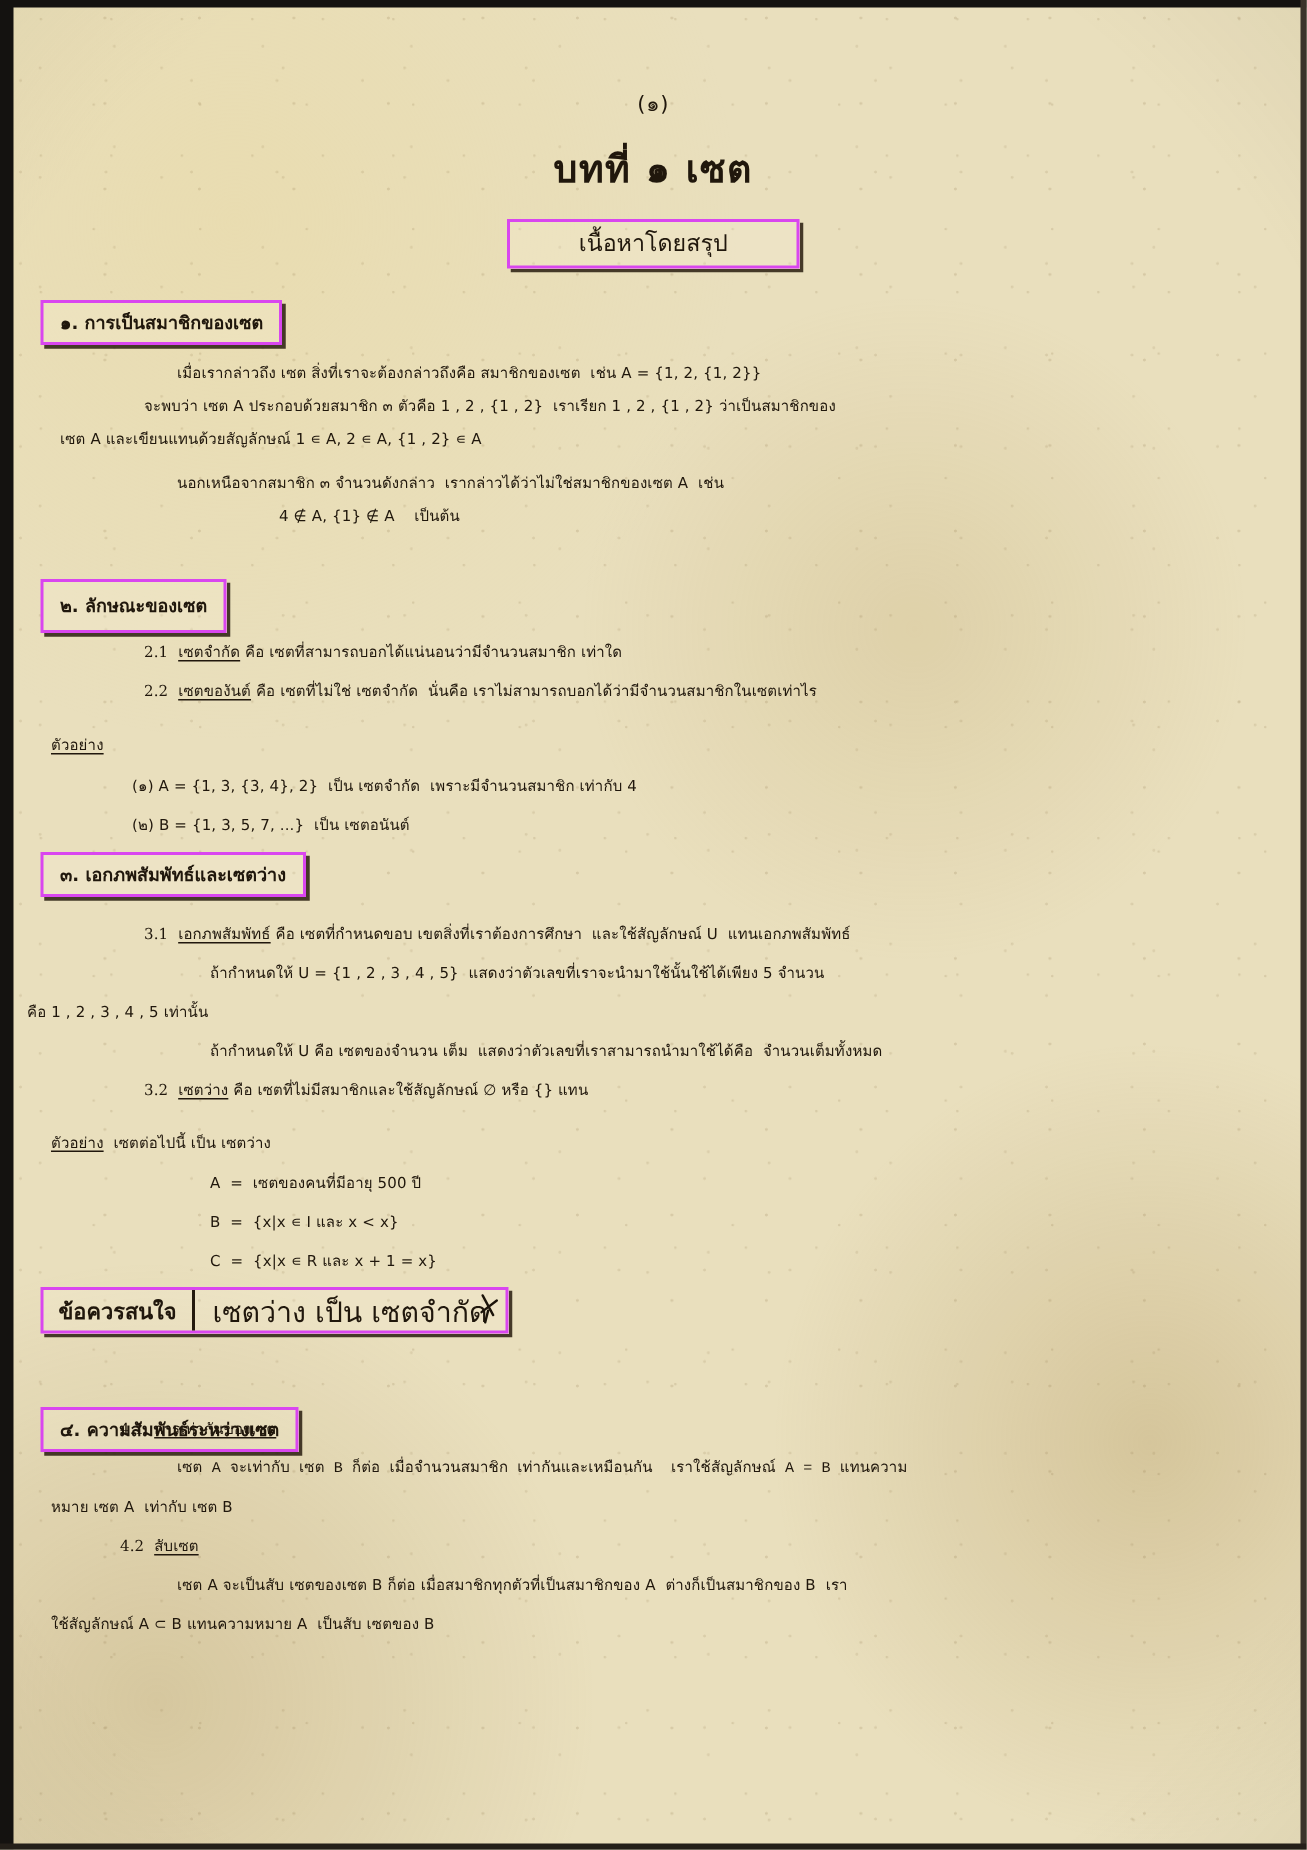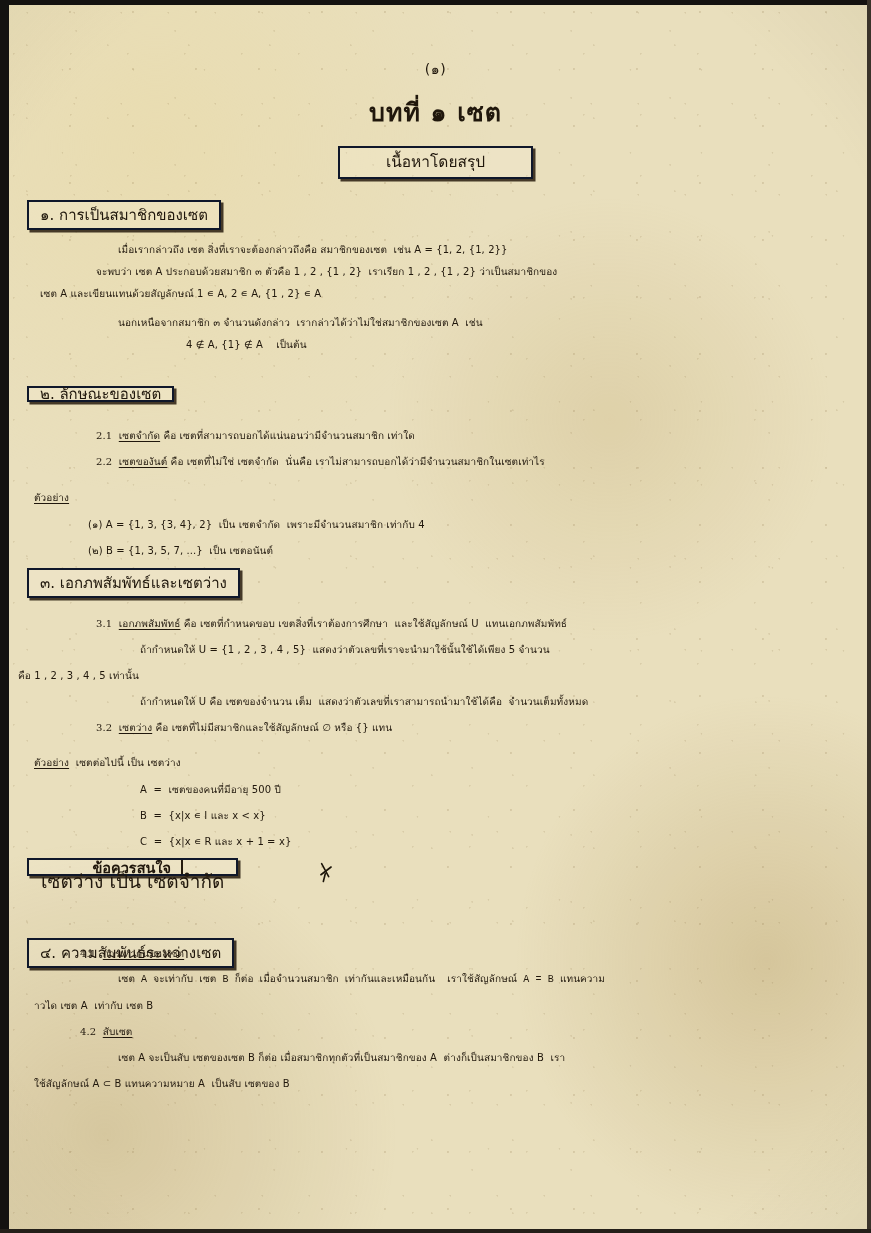--- a/index.html
+++ b/index.html
@@ -71,49 +71,48 @@
     left: 0; right: 0;
     top: 92px;
     text-align: center;
     font-size: 25px;
     font-weight: bold;
     letter-spacing: 1px;
   }
   
   .box {
     position: absolute;
-    border: 2px solid #0f172a;
+    border: 2px solid #d946ef;
     background: rgba(255,252,235,0.18);
     box-shadow: 2.5px 2.5px 0 0 rgba(40,28,14,0.85);
     display: flex;
     align-items: center;
     box-sizing: border-box;
   }
   .box .box-label {
     padding: 0 11px;
-    font-size: 15px;
-    font-weight: normal;
+    font-size: 12px;
+    font-weight: bold;
     white-space: nowrap;
     line-height: 1;
   }
   #summary-box {
     left: 338px; top: 146px; height: 33px;
     justify-content: center; min-width: 195px;
   }
   #summary-box .box-label { font-size: 15.5px; font-weight: normal; }
 
   #sec1-box { left: 27px; top: 200px; height: 30px; }
-  #sec2-box { left: 27px; top: 386px; height: 16px; }
+  #sec2-box { left: 27px; top: 386px; height: 36px; }
   #sec3-box { left: 27px; top: 568px; height: 30px; }
   #sec4-box { left: 27px; top: 904px; height: 30px; margin-top: 34px; }
 
   #note-box {
-    left: 27px; top: 858px; height: 18px;
+    left: 27px; top: 858px; height: 31px;
     padding: 0;
-    flex-direction: column;
   }
   #note-box .note-cell-a {
     padding: 0 10px;
     font-size: 14.5px;
     font-weight: bold;
     border-right: 2px solid #241a0d;
     height: 100%;
     display: flex; align-items: center;
     white-space: nowrap;
   }
@@ -212,21 +211,21 @@
       </svg>
     </div>
 
     <div class="box" id="sec4-box">
       <span class="box-label">๔.  ความสัมพันธ์ระหว่างเซต</span>
     </div>
 
     <div class="ln" style="left:80px; top:948px;"><span class="mono">4.1</span><span>  </span><span class="u">การเท่ากันของเซต</span></div>
 
     <div class="ln" style="left:118px; top:974px;font-family:Liberation Mono, monospace;">เซต A จะเท่ากับ เซต B ก็ต่อ เมื่อจำนวนสมาชิก เท่ากันและเหมือนกัน  เราใช้สัญลักษณ์ A = B แทนความ</div>
-    <div class="ln" style="left:34px;  top:1000px;">าวได เซต A  เท่ากับ เซต B</div>
+    <div class="ln" style="left:34px;  top:1000px;">หมาย เซต A  เท่ากับ เซต B</div>
 
     <div class="ln" style="left:80px; top:1026px;"><span class="mono">4.2</span><span>  </span><span class="u">สับเซต</span></div>
 
     <div class="ln" style="left:118px; top:1052px;">เซต A จะเป็นสับ เซตของเซต B ก็ต่อ เมื่อสมาชิกทุกตัวที่เป็นสมาชิกของ A  ต่างก็เป็นสมาชิกของ B  เรา</div>
     <div class="ln" style="left:34px;  top:1078px;">ใช้สัญลักษณ์ A ⊂ B แทนความหมาย A  เป็นสับ เซตของ B</div>
 
   </div>
 
   <div class="scan-edge" id="edge-left"></div>
   <div class="scan-edge" id="edge-top"></div>

